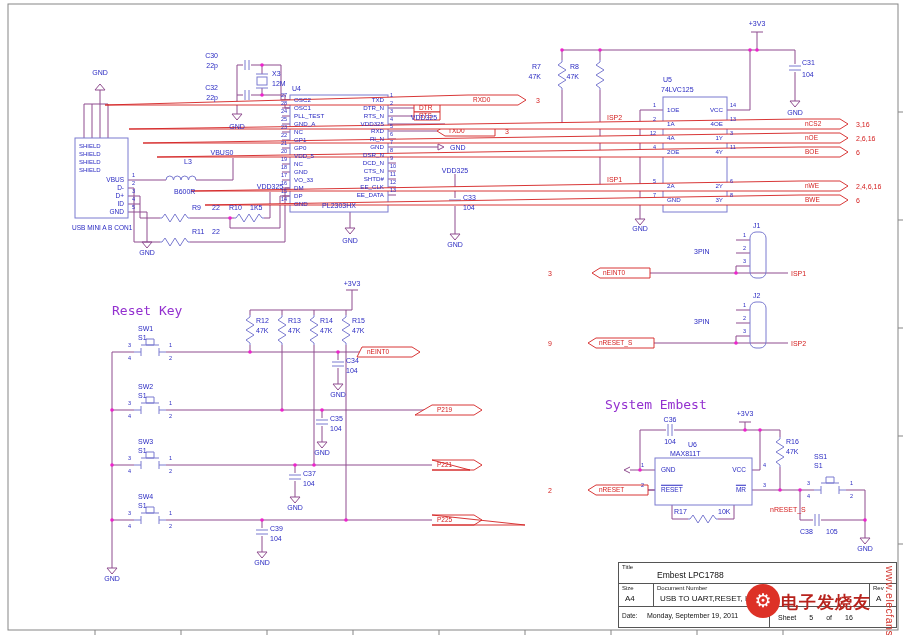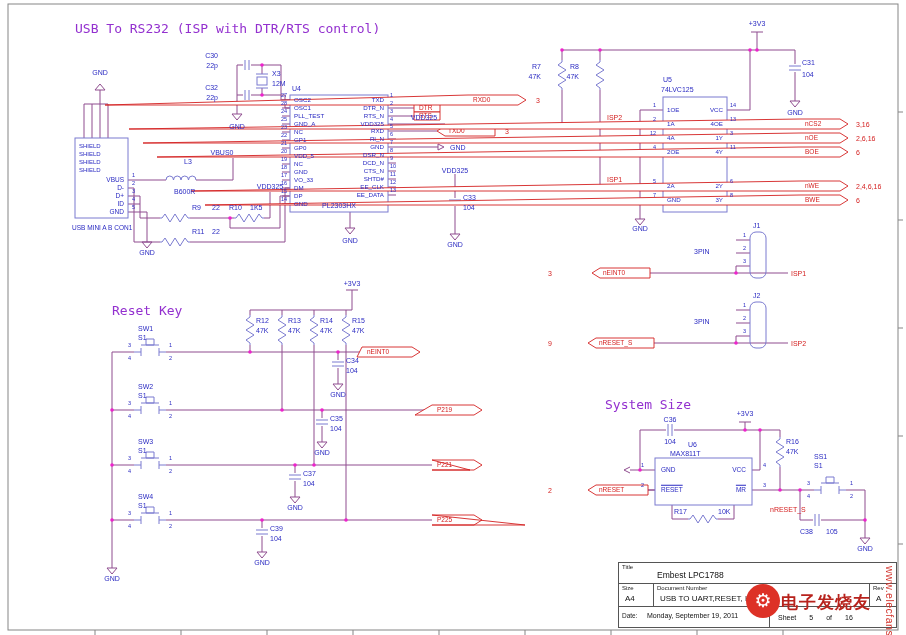--- a/index.html
+++ b/index.html
@@ -438,23 +438,22 @@
       <span class="lbl" style="left: 810px; top: 484px; font-size: 5.5px; color: rgb(42, 42, 194); transform: translate(-100%, -50%);">3</span>
       <span class="lbl" style="left: 850px; top: 484px; font-size: 5.5px; color: rgb(42, 42, 194); transform: translate(0px, -50%);">1</span>
       <span class="lbl" style="left: 810px; top: 497px; font-size: 5.5px; color: rgb(42, 42, 194); transform: translate(-100%, -50%);">4</span>
       <span class="lbl" style="left: 850px; top: 497px; font-size: 5.5px; color: rgb(42, 42, 194); transform: translate(0px, -50%);">2</span>
       <span class="lbl" style="left: 770px; top: 509px; font-size: 7px; color: rgb(212, 32, 32); transform: translate(0px, -50%);">nRESET_S</span>
       <span class="lbl" style="left: 800px; top: 531px; font-size: 7px; color: rgb(42, 42, 194); transform: translate(0px, -50%);">C38</span>
       <span class="lbl" style="left: 826px; top: 531px; font-size: 7px; color: rgb(42, 42, 194); transform: translate(0px, -50%);">105</span>
       <span class="lbl" style="left: 865px; top: 548px; font-size: 7px; color: rgb(42, 42, 194); transform: translate(-50%, -50%);">GND</span>
     </div>
 
-  <div class="st" style="left:75px;top:21px">USB To RS232 (ISP with DTR/RTS control)</div>
   <div class="st" style="left:112px;top:303px">Reset Key</div>
-  <div class="st" style="left:605px;top:397px">System Size</div>
+  <div class="st" style="left:605px;top:397px">System Embest</div>
 
   <div class="tb">
     <div class="r1">
       <span class="lab">Title</span>
       <span class="val">Embest LPC1788</span>
     </div>
     <div class="r2">
       <div class="c cs">
         <span class="lab">Size</span>
         <span class="val">A4</span>

